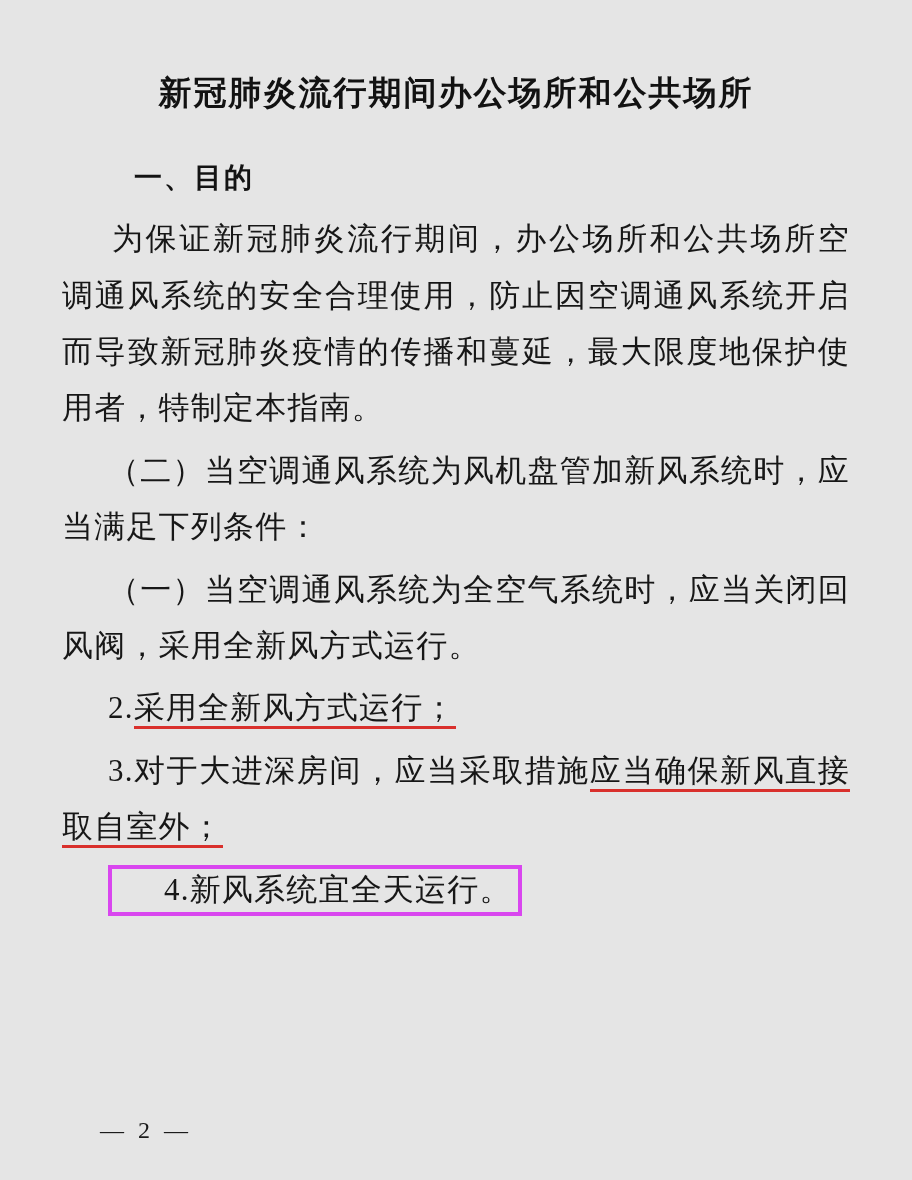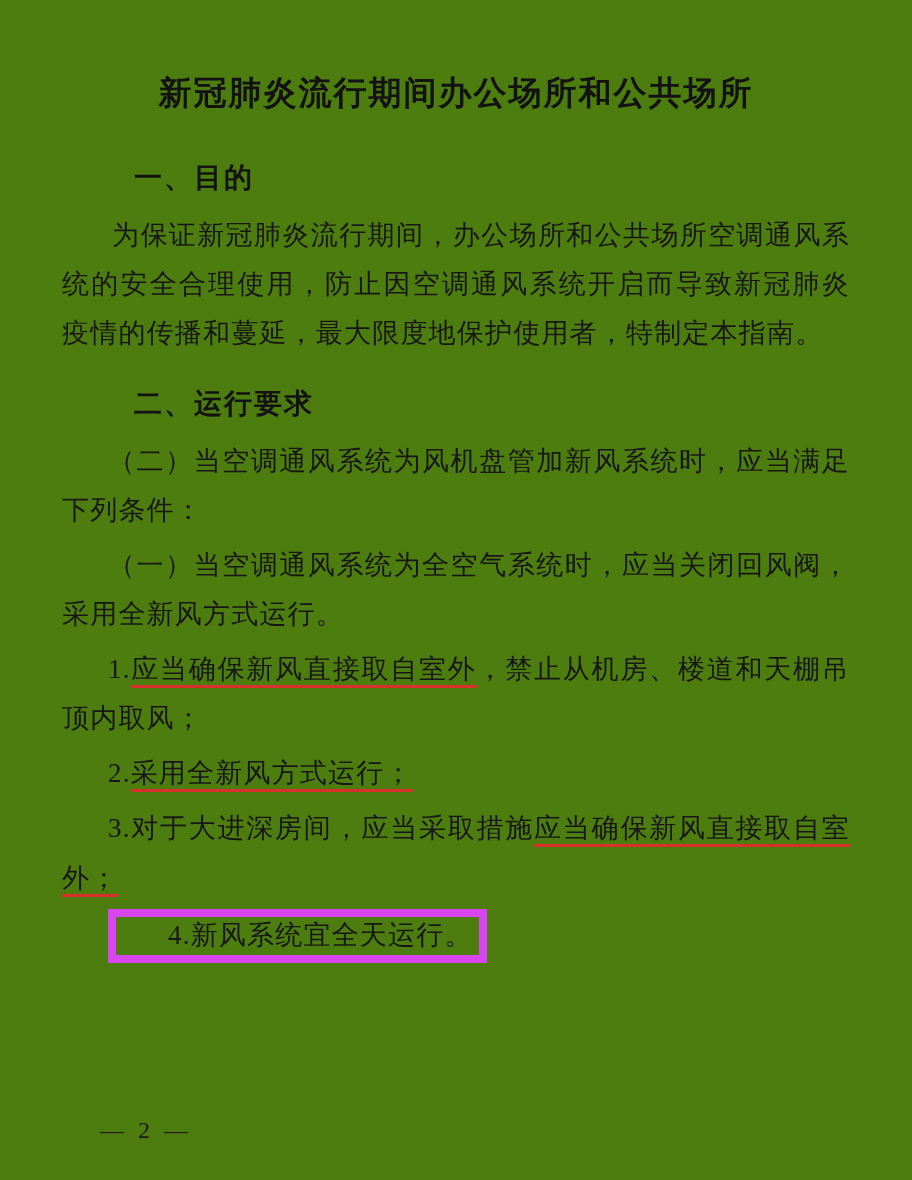--- a/index.html
+++ b/index.html
@@ -13,21 +13,21 @@
     font-family: "Liberation Serif", "DejaVu Serif", serif;
     color: #1b1b1b;
     overflow: hidden;
   }
   .page {
     position: relative;
     width: 912px;
     height: 1180px;
     box-sizing: border-box;
     padding: 60px 62px 20px 62px;
-    background: #4d7c0f;
+    background: #e5e5e5;
   }
   .title-block {
     text-align: center;
     margin-top: 8px;
     margin-bottom: 40px;
   }
   .title-line {
     font-size: 33px;
     font-weight: bold;
     letter-spacing: 2px;
@@ -37,41 +37,41 @@
   }
   .section-heading {
     font-size: 28px;
     font-weight: bold;
     letter-spacing: 2px;
     margin: 26px 0 14px 0;
     padding-left: 72px;
     color: #131313;
   }
   p.para {
-    font-size: 27px;
+    font-size: 31px;
     line-height: 1.82;
     margin: 0 0 6px 0;
     text-align: justify;
     letter-spacing: 1.2px;
     text-indent: 0;
     color: #171717;
   }
   p.indent {
     text-indent: 50px;
   }
   p.indent-small {
     text-indent: 46px;
   }
   .u-red {
     border-bottom: 3px solid #d9302c;
     padding-bottom: 1px;
   }
   .boxed {
     display: inline-block;
-    border: 8px solid #d946ef;
+    border: 4px solid #d946ef;
     padding: 0px 6px 2px 6px;
     line-height: 1.35;
   }
   .list-item {
     margin-top: 10px;
   }
   .footer {
     position: absolute;
     left: 0;
     right: 0;
@@ -89,29 +89,25 @@
 <div class="page">
 
   <div class="title-block">
     <div class="title-line">新冠肺炎流行期间办公场所和公共场所</div>
   </div>
 
   <div class="section-heading">一、目的</div>
 
   <p class="para indent">为保证新冠肺炎流行期间，办公场所和公共场所空调通风系统的安全合理使用，防止因空调通风系统开启而导致新冠肺炎疫情的传播和蔓延，最大限度地保护使用者，特制定本指南。</p>
 
-  <div class="section-heading">二、运行要求</div>
 
   <p class="para indent-small">（二）当空调通风系统为风机盘管加新风系统时，应当满足下列条件：</p>
 
   <p class="para indent-small">（一）当空调通风系统为全空气系统时，应当关闭回风阀，采用全新风方式运行。</p>
 
-  <p class="para indent-small list-item">
-    <span>1.</span><span class="u-red">应当确保新风直接取自室外</span><span>，禁止从机房、楼道和天棚吊顶内取风；</span>
-  </p>
 
   <p class="para indent-small list-item">
     <span>2.</span><span class="u-red">采用全新风方式运行；</span>
   </p>
 
   <p class="para indent-small list-item">
     <span>3.</span><span>对于大进深房间，应当采取措施</span><span class="u-red">应当确保新风直接取自室外；</span>
   </p>
 
   <p class="para indent-small list-item">

